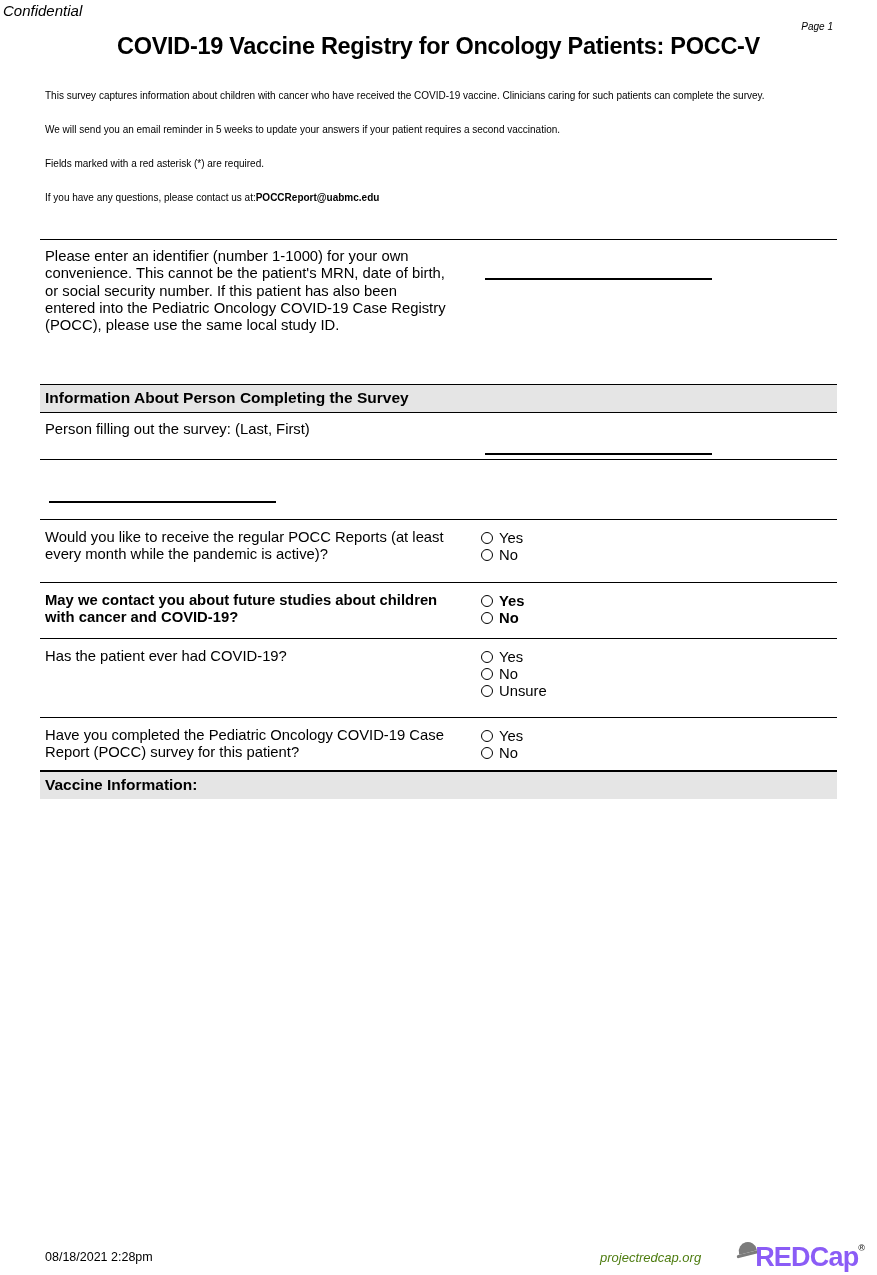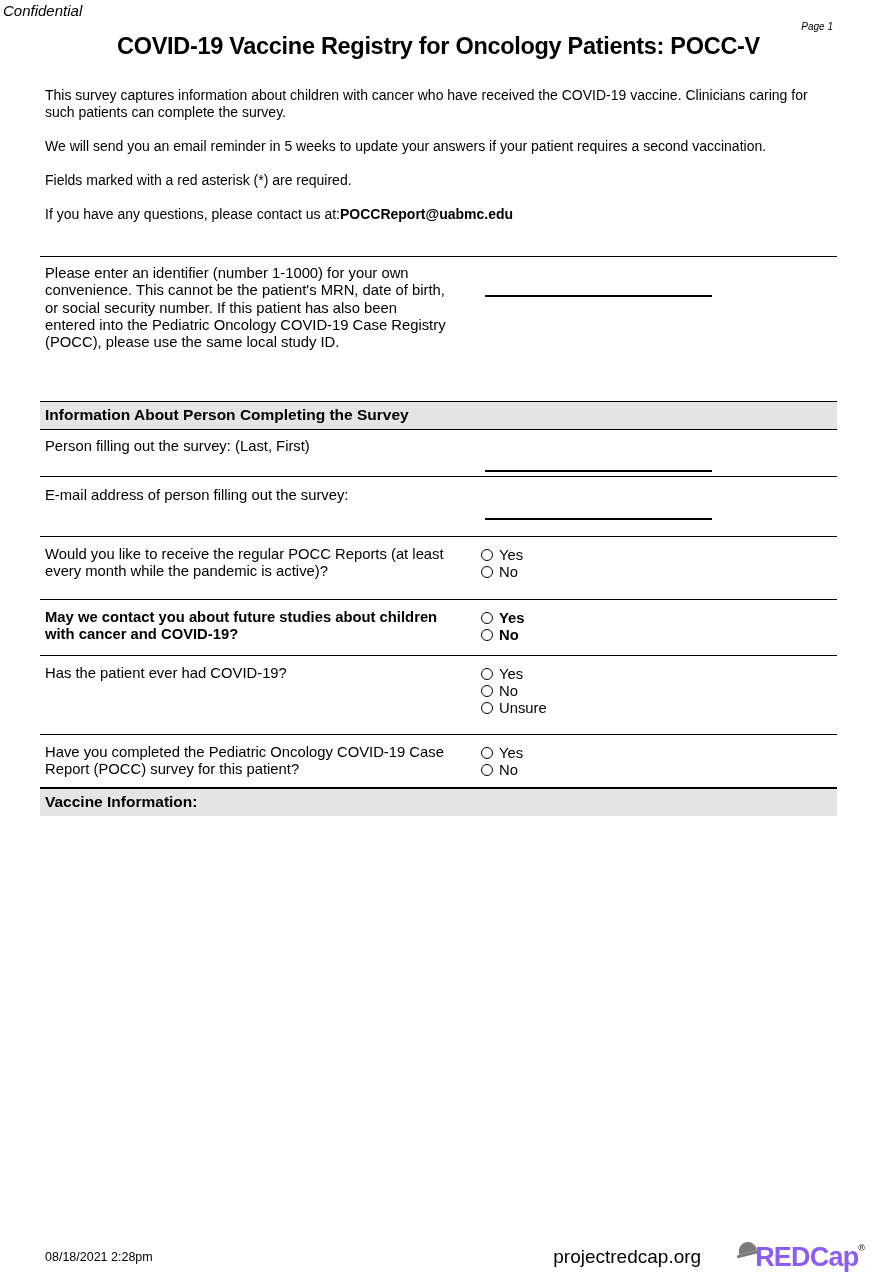--- a/index.html
+++ b/index.html
@@ -16,21 +16,21 @@
   }
   .content { position: absolute; left: 40px; top: 0; width: 797px; }
   .page-number {
     text-align: right; font-style: italic; font-size: 10px;
     margin-top: 21px; padding-right: 4px; height: 11px; line-height: 11px;
   }
   .title {
     font-size: 23.5px; font-weight: bold; text-align: center;
     margin: 1px 0 0 0; letter-spacing: -0.3px; line-height: 26px;
   }
-  .intro { padding-left: 5px; font-size: 14px; line-height: 17px; width: 792px; }
+  .intro { padding-left: 5px; font-size: 10px; line-height: 17px; width: 792px; }
   .intro p { margin: 17px 0; }
   .intro p.first { margin-top: 28px; }
   .email-bold { font-weight: bold; }
 
   .qtable { margin-top: 33px; }
   .row {
     display: flex; align-items: flex-start;
     border-bottom: 1px solid #000;
     padding: 8px 0 0 5px; width: 797px;
   }
@@ -68,21 +68,21 @@
   #row-days { height: 101px; padding-top: 16px; border-bottom: none; }
   #row-days .underline { margin-top: 30px; }
 
   .footer {
     position: absolute; top: 1242px; left: 0; width: 877px;
     display: flex; justify-content: space-between; align-items: center;
     padding: 0 12px 0 45px;
   }
   .footer-time { font-size: 12.5px; }
   .footer-right { display: flex; align-items: center; gap: 34px; }
-  .footer-site { font-size: 19px; color: #000000; }
+  .footer-site { font-size: 13px; color: #4d7c0f; font-style: italic; }
   .logo { display: flex; align-items: flex-start; }
   .logo-cap { margin-right: -6px; margin-top: -6px; }
   .logo-text {
     font-weight: bold; font-size: 27px; color: #8b5cf6;
     letter-spacing: -0.8px; line-height: 30px;
   }
   .logo-reg { font-size: 9px; font-weight: bold; color: #3a3a3a; margin-top: 1px; }
 </style>
 </head>
 <body>
@@ -112,21 +112,20 @@
     <div class="section-band" id="band-info">Information About Person Completing the Survey</div>
 
     <div class="row" id="row-person">
       <div class="q">Person filling out the survey: (Last, First)</div>
       <div class="a">
         <div class="underline"></div>
       </div>
     </div>
 
     <div class="row" id="row-email">
-      <div class="q">E-mail address of person filling out the survey:</div>
       <div class="a">
         <div class="underline"></div>
       </div>
     </div>
 
     <div class="row" id="row-reports">
       <div class="q">Would you like to receive the regular POCC Reports (at least every month while the pandemic is active)?</div>
       <div class="a">
         <div class="opt">
             <span class="radio"></span>

